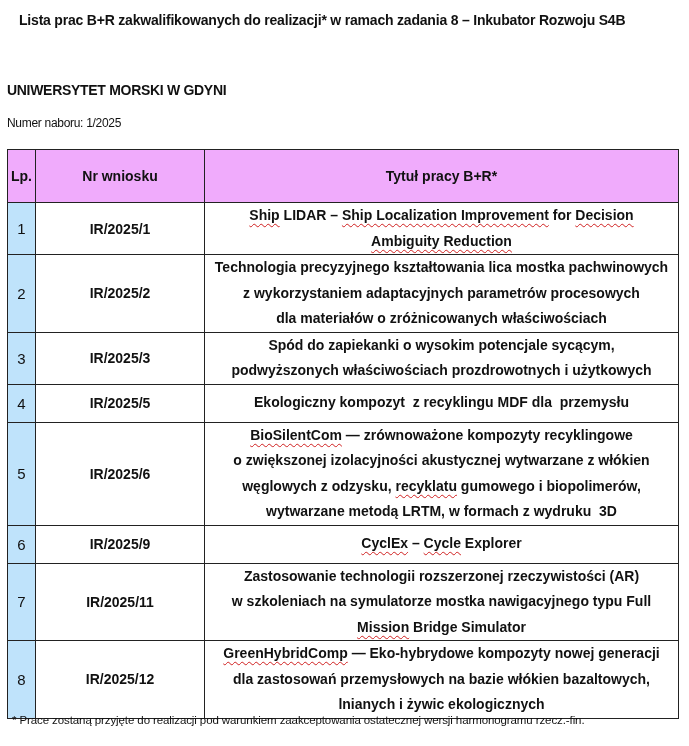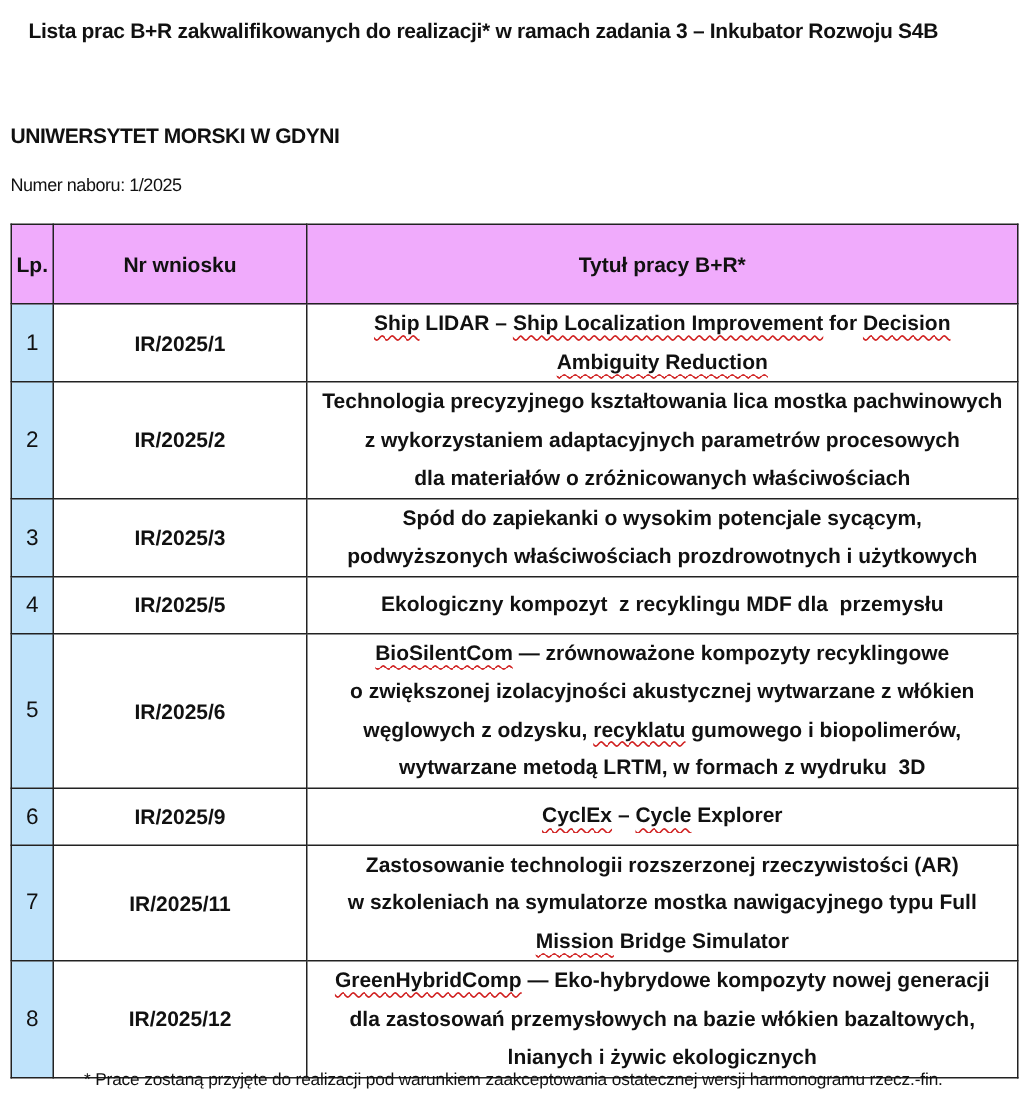--- a/index.html
+++ b/index.html
@@ -8,26 +8,26 @@
   .doc-title { position: absolute; left: 19px; top: 12px; font-size: 14px; font-weight: bold; letter-spacing: -0.2px; }
   .org { position: absolute; left: 7px; top: 82px; font-size: 14px; font-weight: bold; letter-spacing: -0.3px; }
   .nabor { position: absolute; left: 7px; top: 116px; font-size: 12px; font-weight: normal; letter-spacing: -0.3px; }
   table { position: absolute; left: 7px; top: 149px; width: 671px; border-collapse: collapse; table-layout: fixed; }
   td, th { border: 1px solid #222; font-size: 14px; font-weight: bold; text-align: center; vertical-align: middle; padding: 0; }
   th { background: #f0abfc; height: 52px; }
   col.c1 { width: 28px; } col.c2 { width: 169px; } col.c3 { width: 474px; }
   td.lp { background: #bfe3fb; font-weight: normal; font-size: 15px; }
   td.title { line-height: 25.5px; padding: 0 2px; }
   .sp { text-decoration: underline wavy #d02020; text-decoration-thickness: 1px; text-underline-offset: 3px; }
-  .footnote { position: absolute; left: 12px; top: 714px; font-size: 11.5px; color: #111; letter-spacing: -0.1px; margin-left: 44px; }
+  .footnote { position: absolute; left: 12px; top: 714px; font-size: 11.5px; color: #111; letter-spacing: -0.1px; }
 </style>
 </head>
 <body>
 
-<div class="doc-title">Lista prac B+R zakwalifikowanych do realizacji* w ramach zadania 3 – Inkubator Rozwoju S4B</div>
+<div class="doc-title">Lista prac B+R zakwalifikowanych do realizacji* w ramach zadania 8 – Inkubator Rozwoju S4B</div>
 <div class="org">UNIWERSYTET MORSKI W GDYNI</div>
 <div class="nabor">Numer naboru: 1/2025</div>
 
 <table>
   <colgroup>
       <col class="c1">
       <col class="c2">
       <col class="c3">
     </colgroup>
   <thead>

